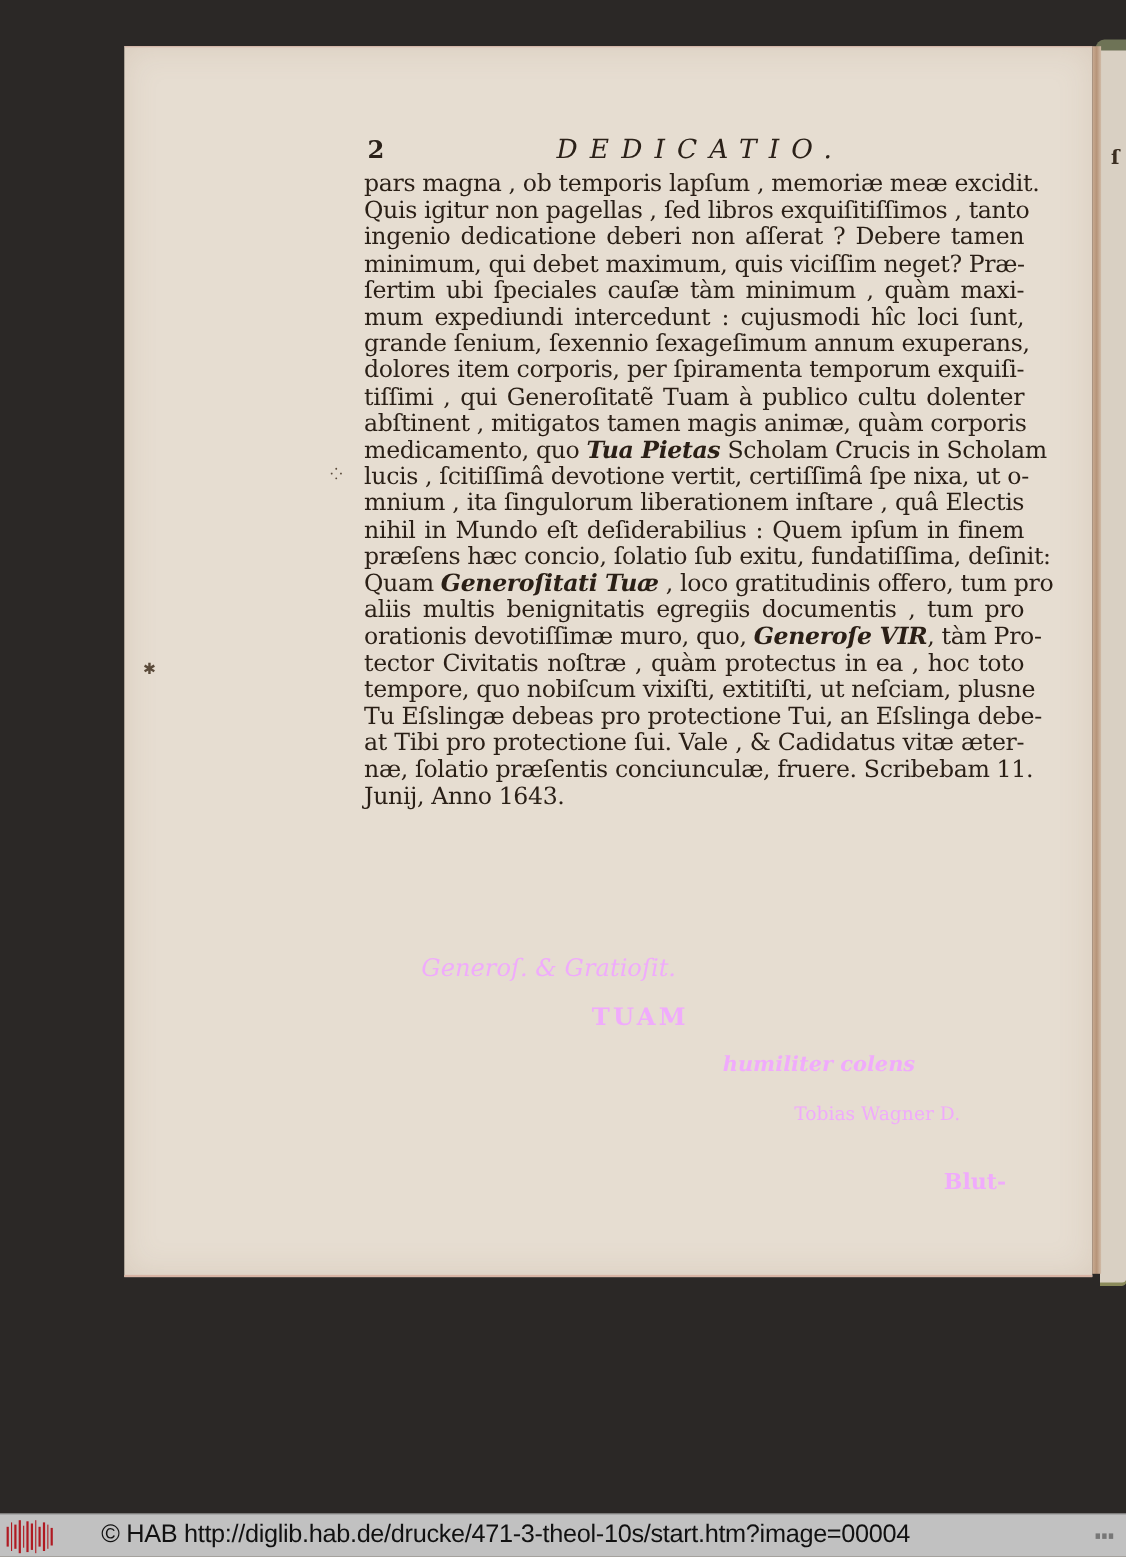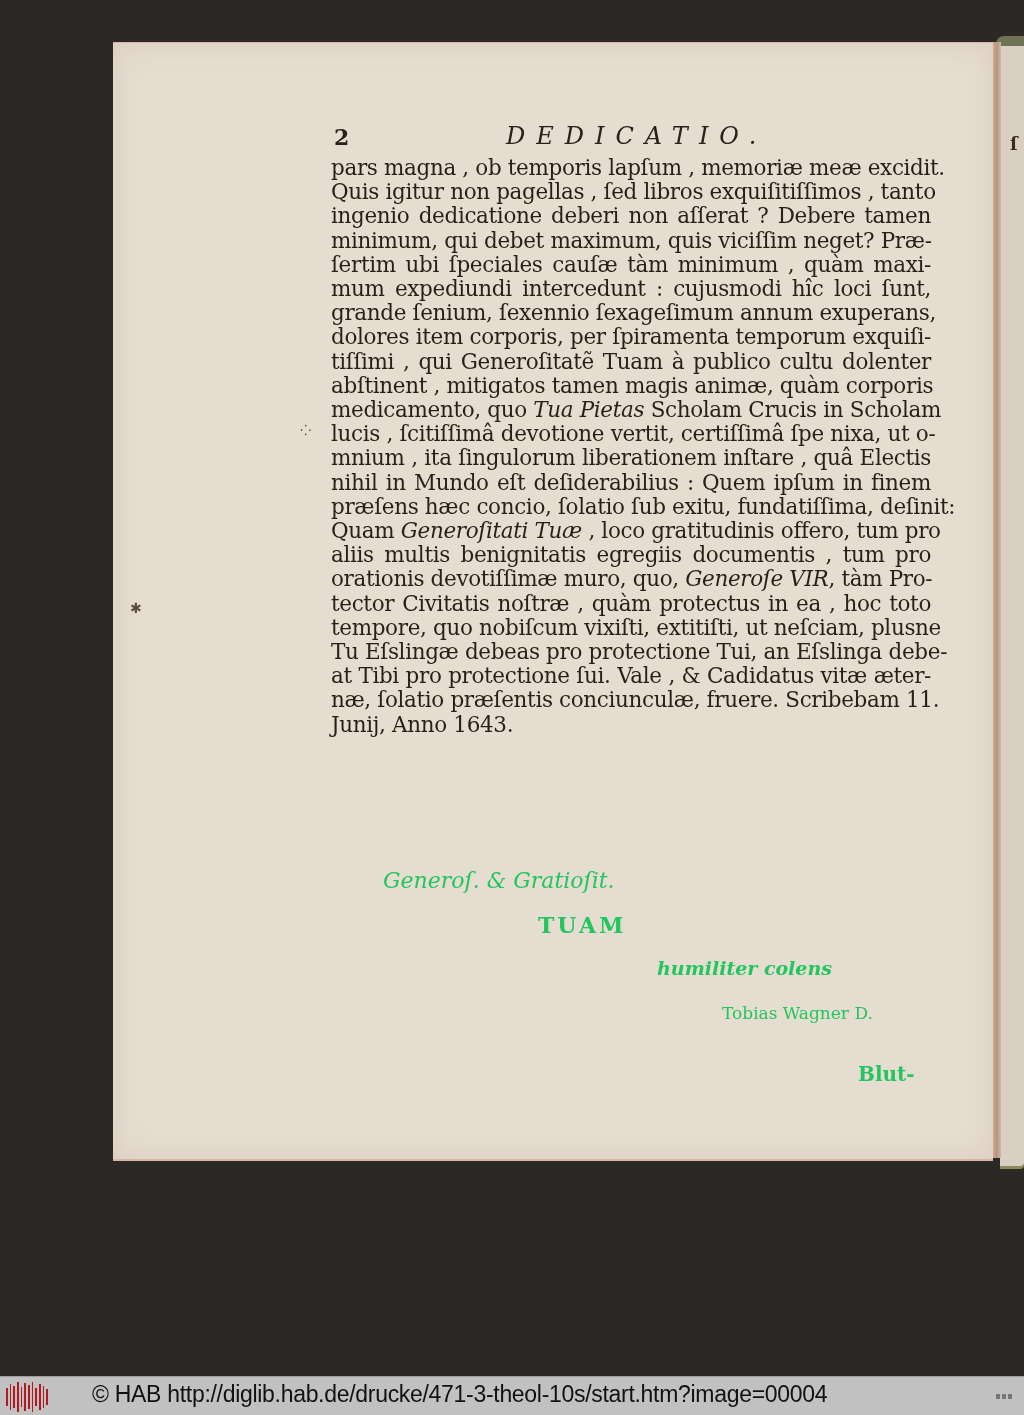--- a/index.html
+++ b/index.html
@@ -38,22 +38,22 @@
     }
     .page-number { position: absolute; left: 0; top: 2px; font-size: 22px; font-weight: bold; }
     .running-head { position: absolute; left: 172px; top: 0; font-size: 24px; font-style: italic; letter-spacing: 11px; }
     .body-text {
       position: absolute; left: 331px; top: 156px; width: 600px;
       color: #2a1f16; font-size: 21.5px; line-height: 24.2px;
       letter-spacing: -0.35px;
     }
     .body-text .ln { display: block; white-space: nowrap; text-align: justify; text-align-last: justify; }
     .body-text .ln.last { text-align-last: left; }
-    .it { font-style: italic; }
-    .sig { position: absolute; color: #22c55e; }
+    .it { font-style: italic; font-weight: bold; }
+    .sig { position: absolute; color: #f0abfc; }
     .sig-salut { left: 383px; top: 868px; font-size: 22px; font-style: italic; }
     .sig-tuam { left: 538px; top: 912px; font-size: 22px; font-weight: bold; letter-spacing: 3px; }
     .sig-colens { left: 657px; top: 957px; font-size: 19px; font-style: italic; font-weight: bold; }
     .sig-name { left: 722px; top: 1003px; font-size: 17px; }
     .sig-catch { left: 858px; top: 1062px; font-size: 20px; font-weight: bold; }
     .margin-marks { position: absolute; color: #5a4a3a; font-size: 14px; }
     .footer {
       position: absolute; left: 0; top: 1376px; width: 1024px; height: 39px;
       background: #c1c1c1; border-top: 1px solid #9d9d9d;
     }

